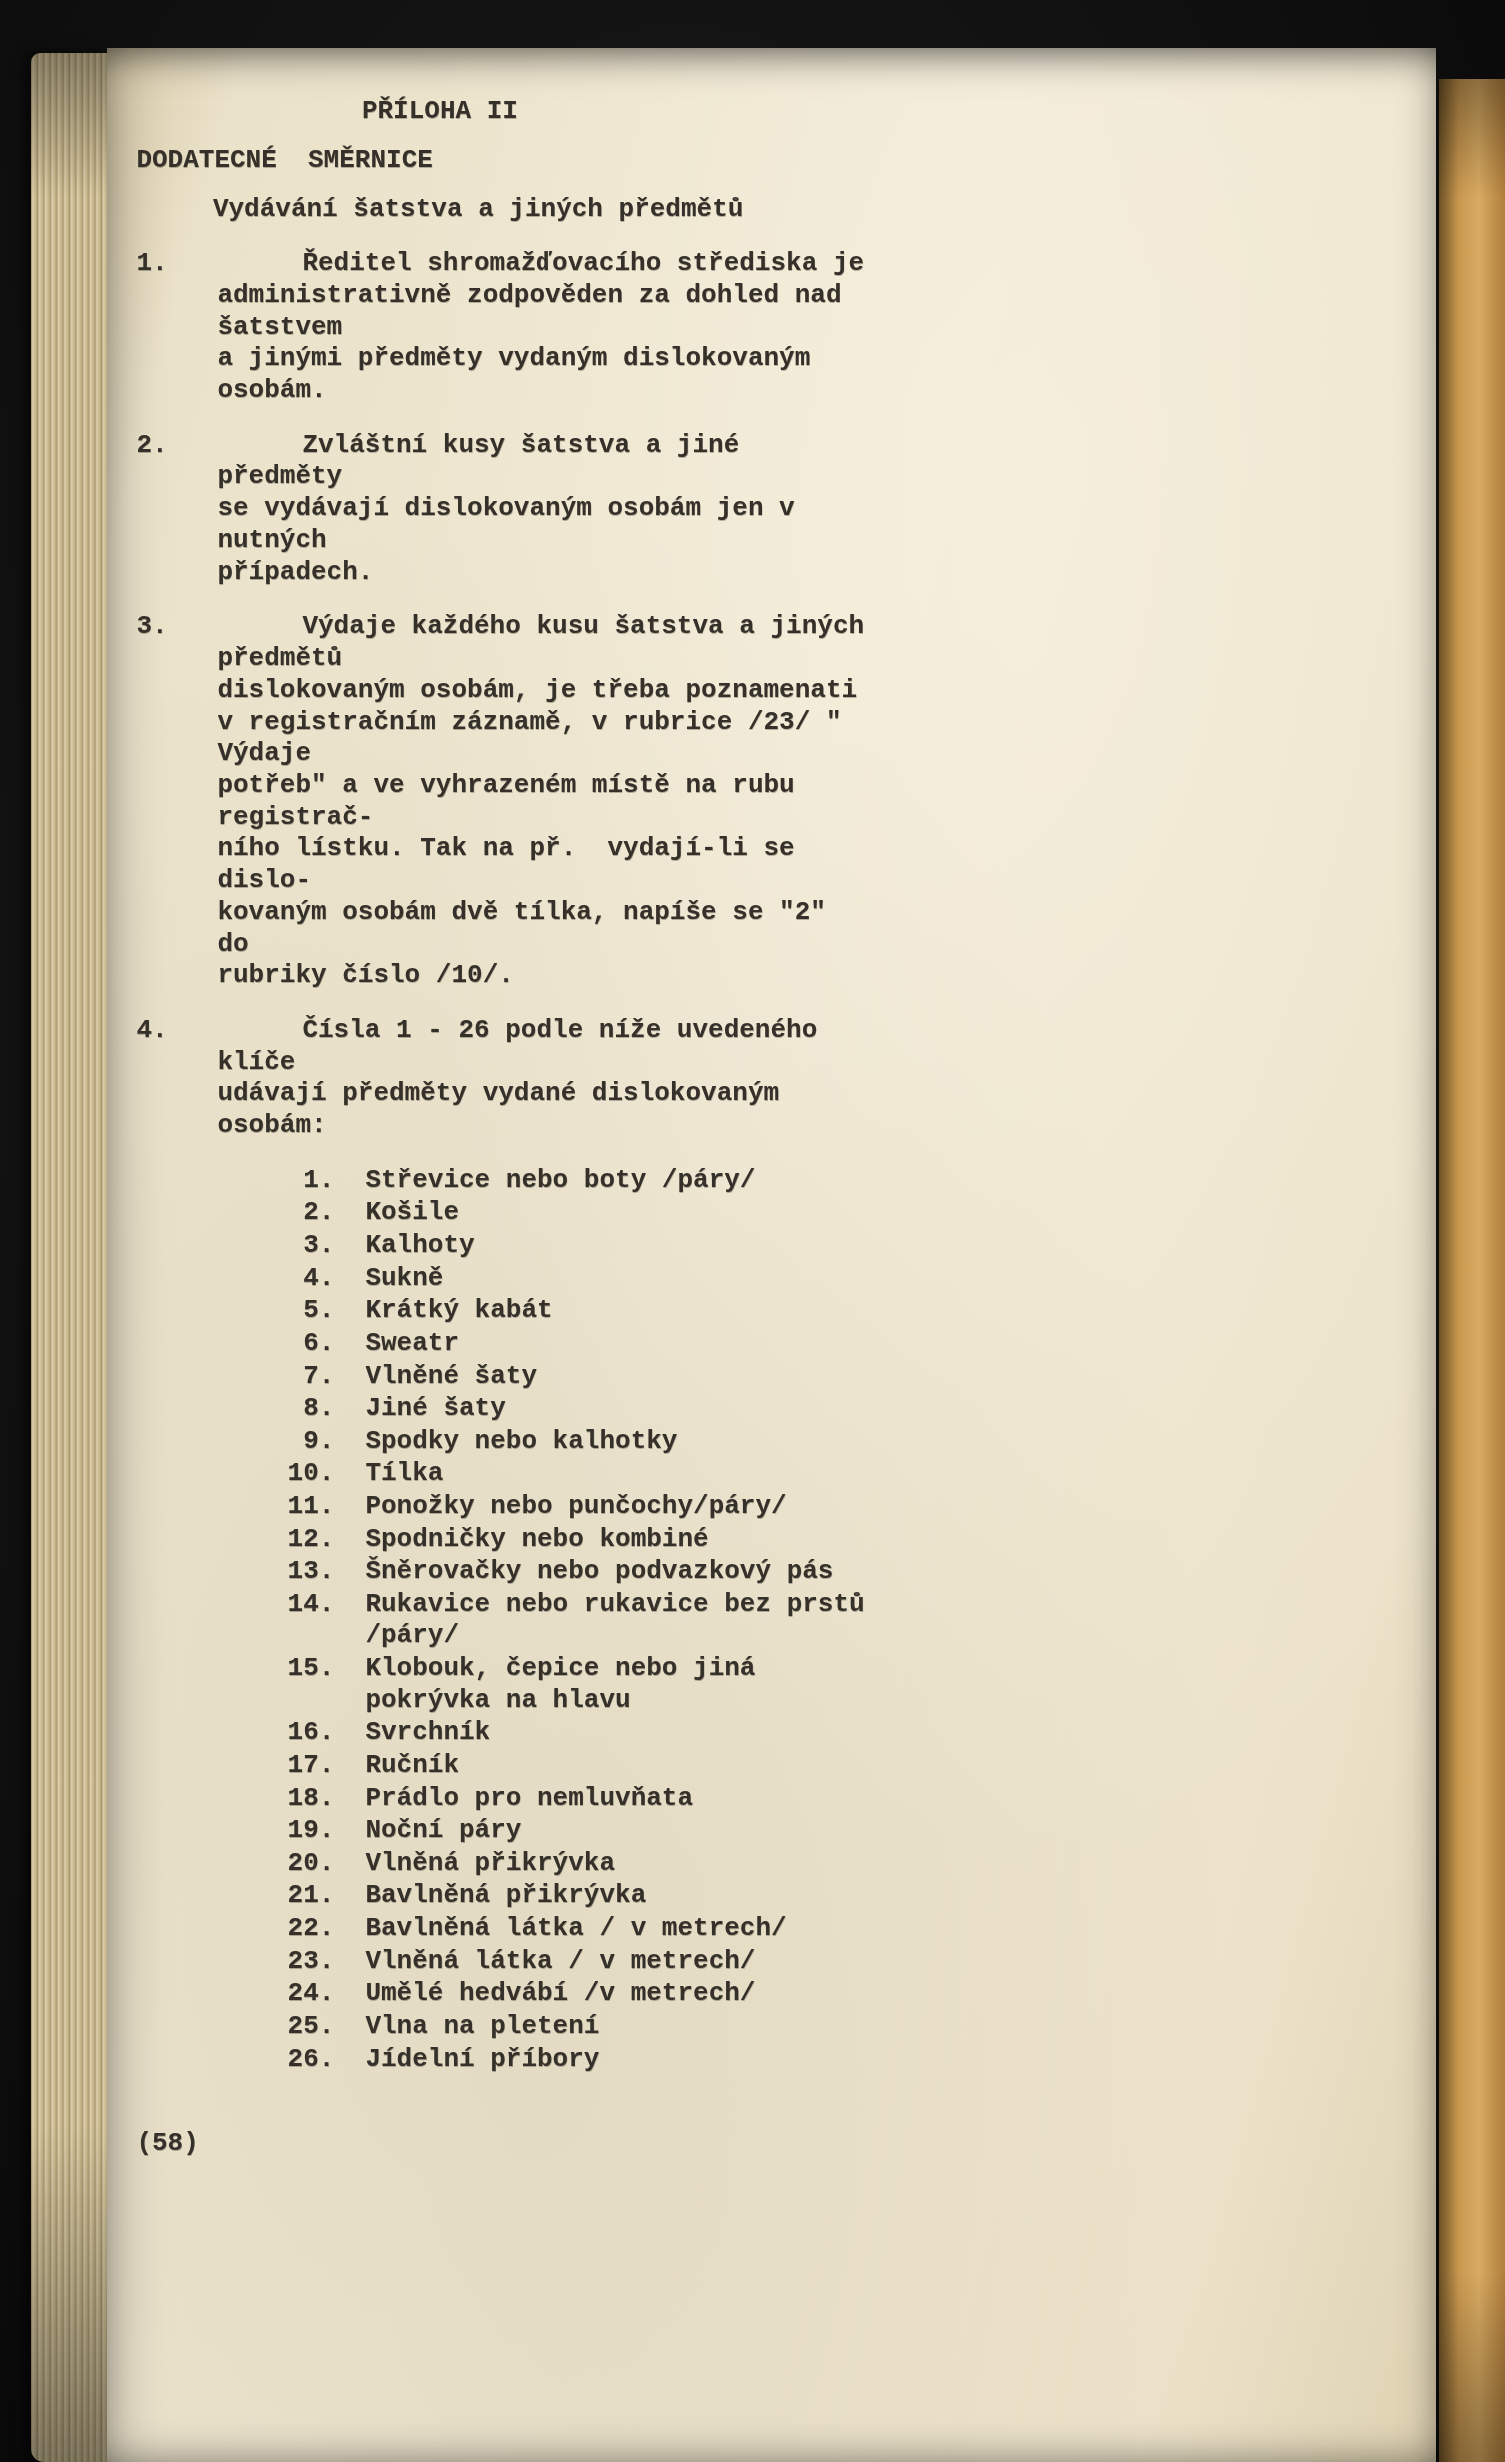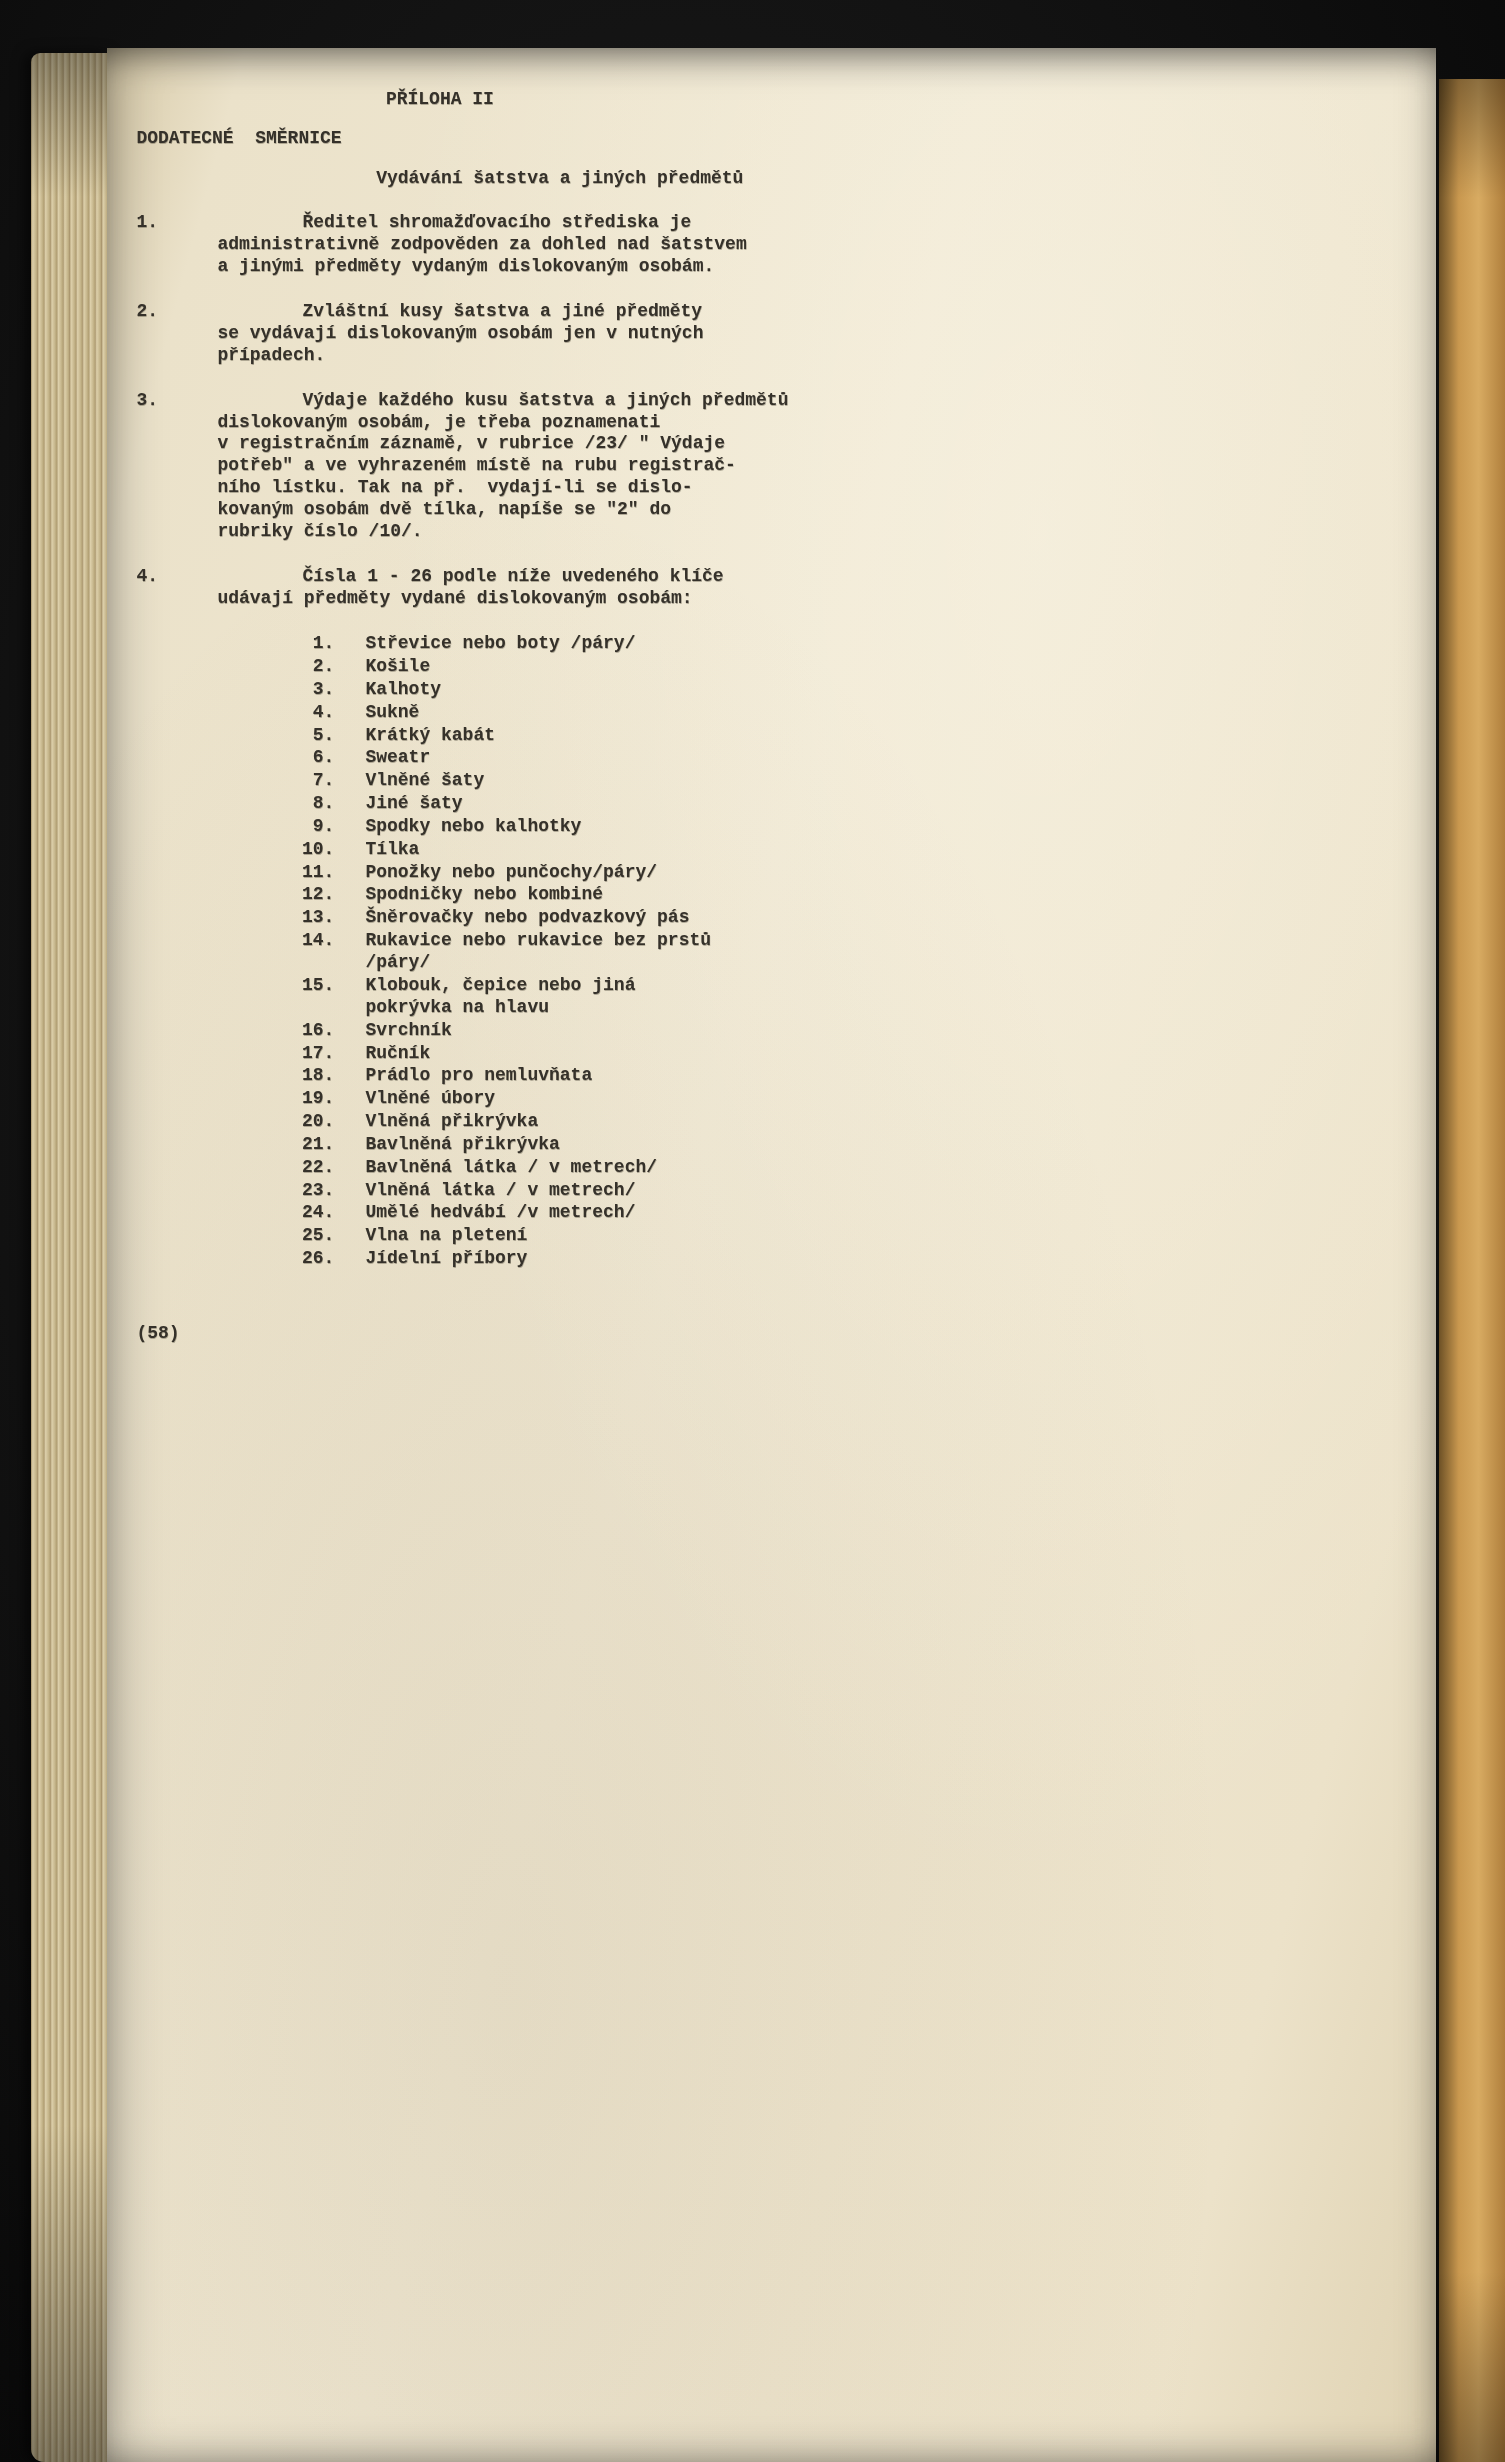--- a/index.html
+++ b/index.html
@@ -31,22 +31,22 @@
       inset 0 -28px 46px -31px rgba(0,0,0,0.35);
   }
   
   .right-strip {
     position:absolute; left:1439px; top:79px; width:66px; height:2383px;
     background:
       linear-gradient(180deg, rgba(0,0,0,0.35) 0%, rgba(0,0,0,0) 5%, rgba(0,0,0,0) 92%, rgba(0,0,0,0.35) 100%),
       linear-gradient(90deg, #6d5126 0%, #c9984f 30%, #d8ab62 60%, #b07f3c 100%);
   }
   .content {
-    position:absolute; left:29.4px; top:41px; width:791px;
-    color:#35312a; font-size:18px; line-height:1.22; font-weight:bold;
+    position:absolute; left:29.4px; top:48px; width:791px;
+    color:#35312a; font-size:26px; line-height:1.22; font-weight:bold;
     text-shadow: 0.4px 0.6px 0 rgba(62,56,44,0.35);
   }
   .tw { white-space:pre-wrap; }
   .title    { width:607px; text-align:center; }
   .subtitle { width:607px; margin-top:17.5px; }
   .heading  { width:607px; text-align:right; margin-top:17.5px; margin-bottom:22px; }
   .para  { position:relative; padding-left:81px; width:655px; margin-bottom:23px; }
   .pnum  { position:absolute; left:0; top:0; }
   .ptext { text-indent:85px; }
   .list  { margin-top:7.4px; margin-bottom:53px; }
@@ -168,21 +168,21 @@
           <div class="row">
             <span class="inum tw">17.</span>
             <span class="ilabel tw">Ručník</span>
           </div>
           <div class="row">
             <span class="inum tw">18.</span>
             <span class="ilabel tw">Prádlo pro nemluvňata</span>
           </div>
           <div class="row">
             <span class="inum tw">19.</span>
-            <span class="ilabel tw">Vlněné úbory</span>
+            <span class="ilabel tw">Noční páry</span>
           </div>
           <div class="row">
             <span class="inum tw">20.</span>
             <span class="ilabel tw">Vlněná přikrývka</span>
           </div>
           <div class="row">
             <span class="inum tw">21.</span>
             <span class="ilabel tw">Bavlněná přikrývka</span>
           </div>
           <div class="row">

